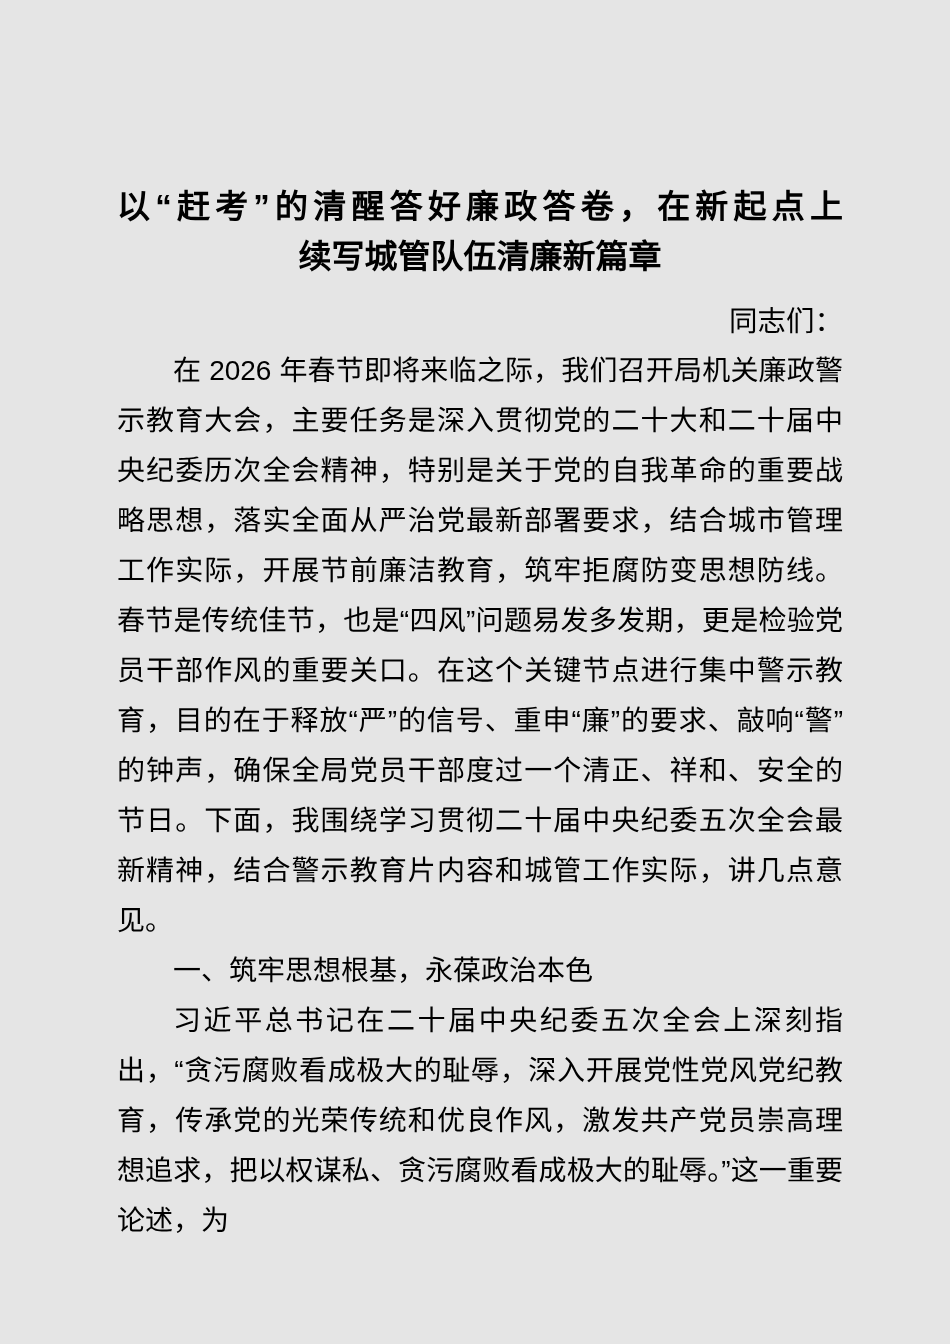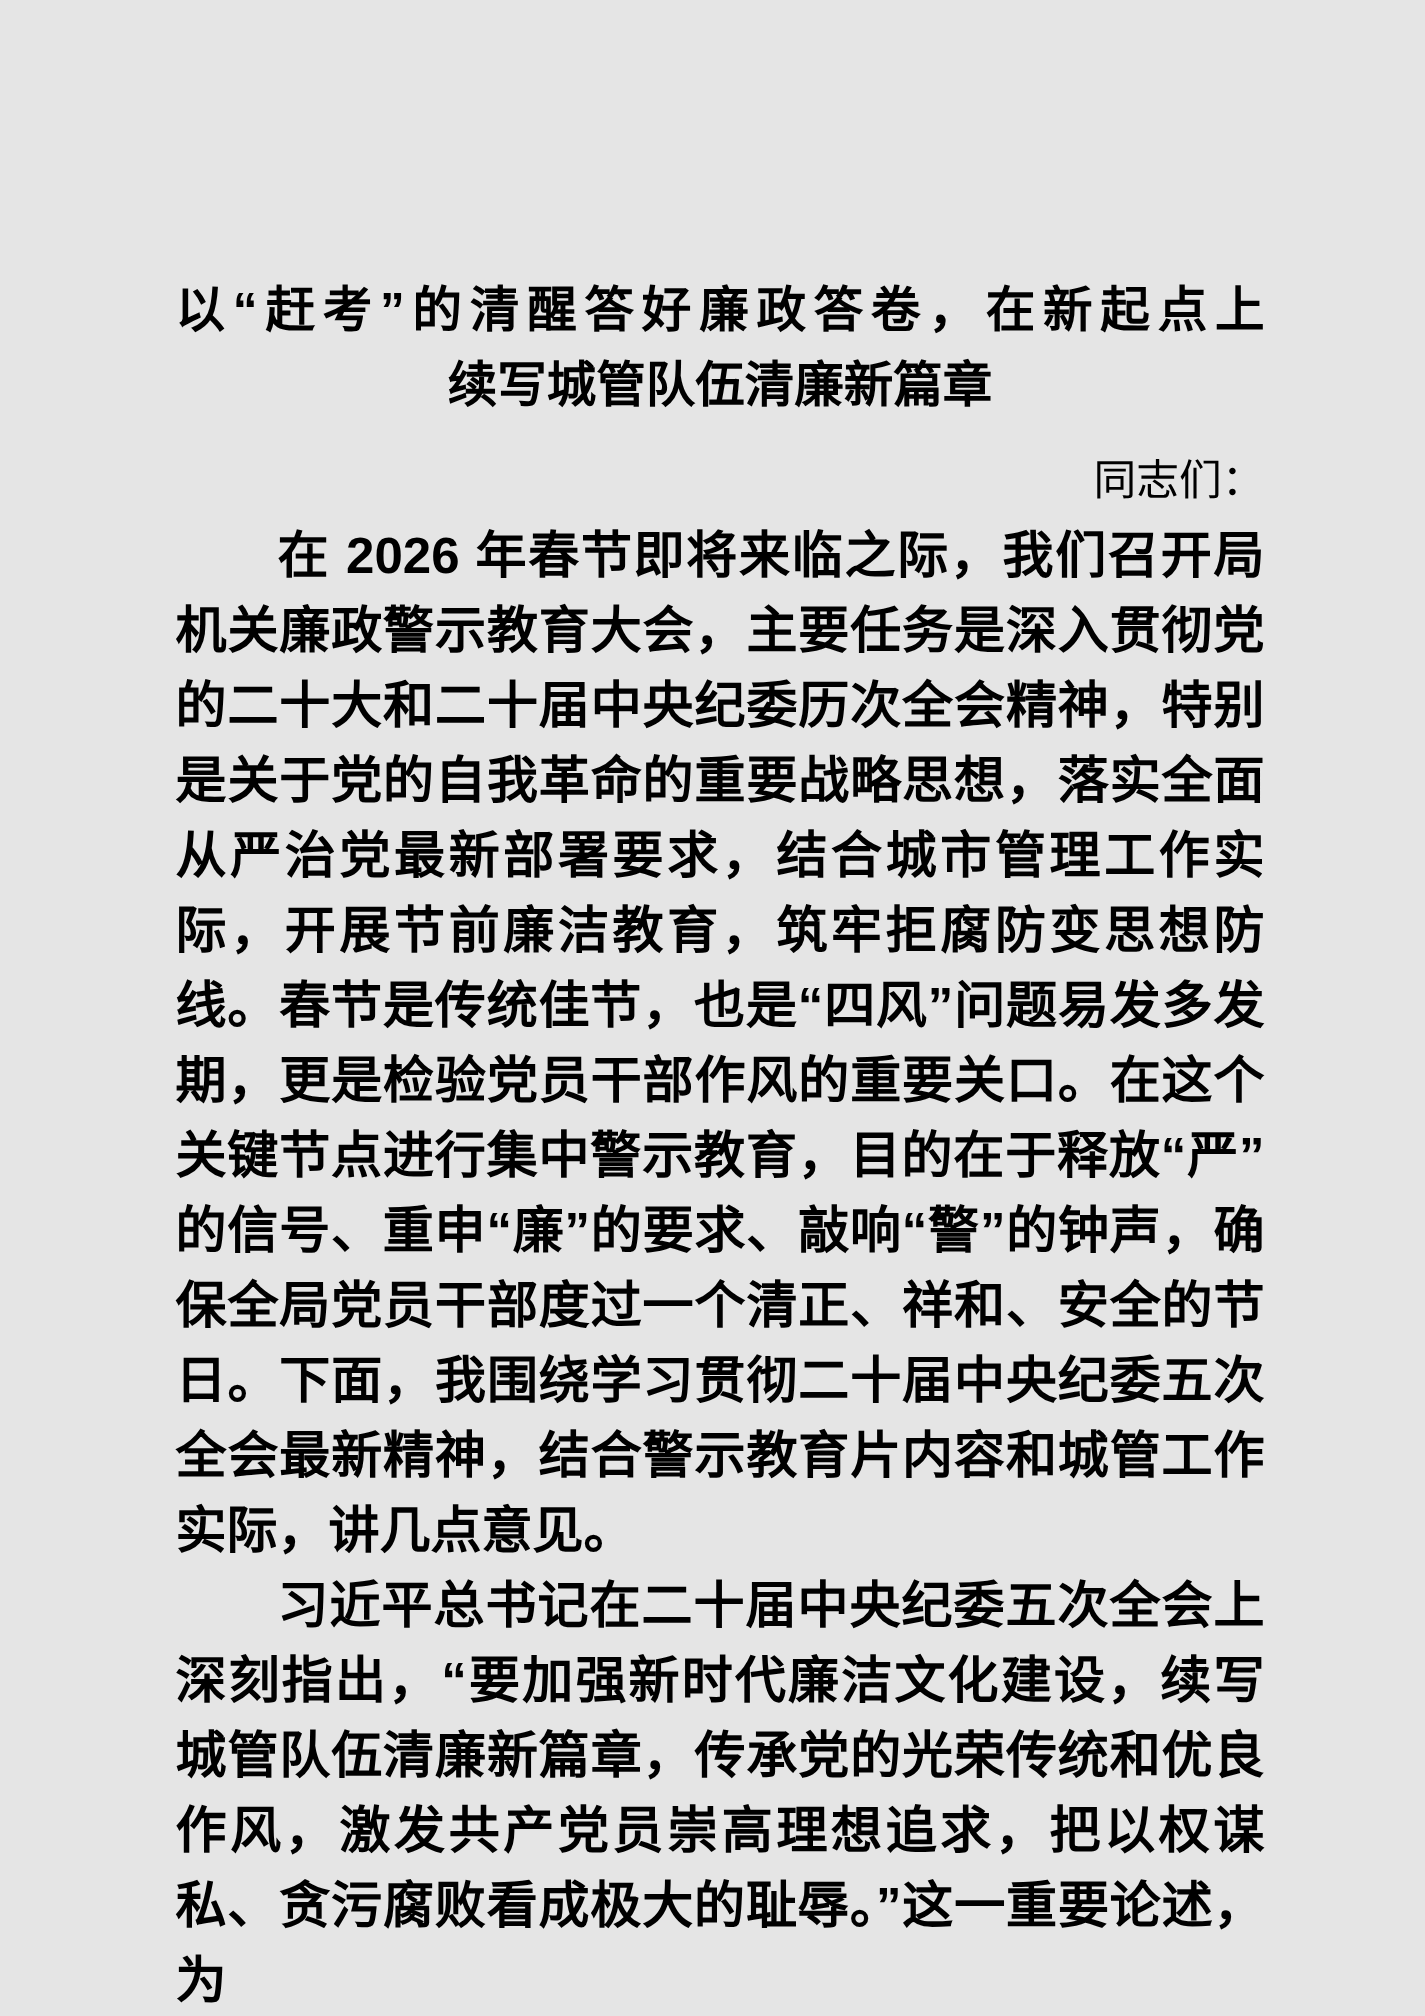--- a/index.html
+++ b/index.html
@@ -46,45 +46,45 @@
   .doc-title .tline-2 {
     text-align: right;
   }
   .salutation {
     font-size: 28.5px;
     line-height: 50px;
     margin: 0;
     text-align: right;
   }
   .para {
-    font-size: 34px;
+    font-size: 28px;
     line-height: 50px;
     margin: 0;
     text-indent: 2em;
     text-align: justify;
     text-align-last: left;
     word-break: break-all;
-    font-weight: bold;
   }
   .para.heading {
     text-indent: 2em;
   }
 </style>
 </head>
 <body>
 
 <div class="page">
   <div class="content">
 
     <h1 class="doc-title">
       <span class="tline tline-1">以“赶考”的清醒答好廉政答卷，在新起点上</span>
       <span class="tline tline-2">续写城管队伍清廉新篇章</span>
     </h1>
 
     <p class="salutation">同志们：</p>
 
     <p class="para">在 2026 年春节即将来临之际，我们召开局机关廉政警示教育大会，主要任务是深入贯彻党的二十大和二十届中央纪委历次全会精神，特别是关于党的自我革命的重要战略思想，落实全面从严治党最新部署要求，结合城市管理工作实际，开展节前廉洁教育，筑牢拒腐防变思想防线。春节是传统佳节，也是“四风”问题易发多发期，更是检验党员干部作风的重要关口。在这个关键节点进行集中警示教育，目的在于释放“严”的信号、重申“廉”的要求、敲响“警”的钟声，确保全局党员干部度过一个清正、祥和、安全的节日。下面，我围绕学习贯彻二十届中央纪委五次全会最新精神，结合警示教育片内容和城管工作实际，讲几点意见。</p>
 
+    <p class="para heading">一、筑牢思想根基，永葆政治本色</p>
 
-    <p class="para">习近平总书记在二十届中央纪委五次全会上深刻指出，“要加强新时代廉洁文化建设，续写城管队伍清廉新篇章，传承党的光荣传统和优良作风，激发共产党员崇高理想追求，把以权谋私、贪污腐败看成极大的耻辱。”这一重要论述，为</p>
+    <p class="para">习近平总书记在二十届中央纪委五次全会上深刻指出，“贪污腐败看成极大的耻辱，深入开展党性党风党纪教育，传承党的光荣传统和优良作风，激发共产党员崇高理想追求，把以权谋私、贪污腐败看成极大的耻辱。”这一重要论述，为</p>
 
   </div>
 </div>
 
 </body></html>

